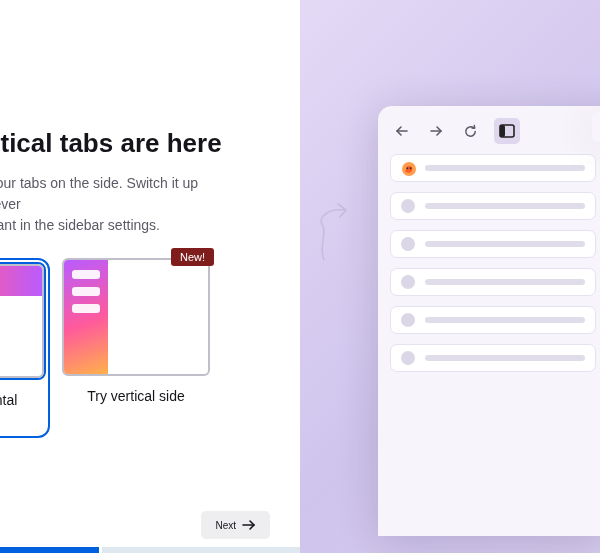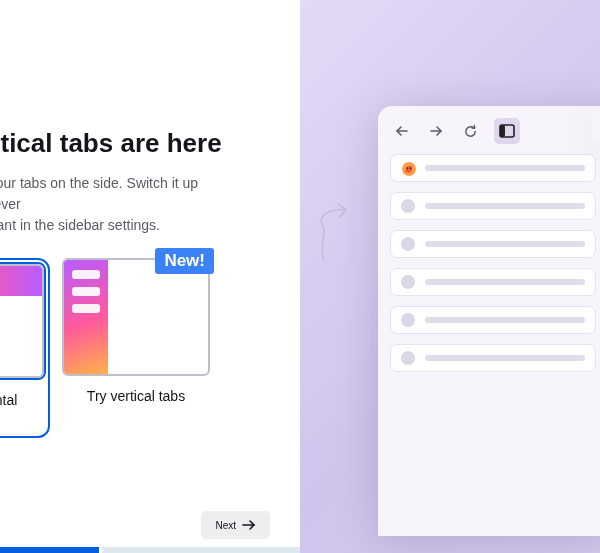--- a/index.html
+++ b/index.html
@@ -22,21 +22,21 @@
 
   
   .hprev { width: 100%; height: 100%; border-radius: 6px; overflow: hidden; background: #fff; border: 2px solid #c0bfc9; }
   .hprev .bar { height: 30px; background: linear-gradient(90deg, #ff7a5c 0%, #ff5a9c 55%, #b95cff 100%); display: flex; align-items: flex-end; padding: 0 10px; gap: 6px; }
 
   
   .vprev { width: 100%; height: 100%; border-radius: 6px; overflow: hidden; background: #fff; border: 2px solid #c0bfc9; display: flex; }
   .vprev .side { width: 44px; height: 100%; background: linear-gradient(160deg, #b95cff 0%, #ff5a9c 55%, #ffb14a 100%); padding: 10px 8px; display: flex; flex-direction: column; gap: 8px; }
   .vprev .side .vt { height: 9px; border-radius: 3px; background: rgba(255,255,255,.92); }
 
-  .badge { position: absolute; top: -10px; right: -4px; background: #3b82f6; color: #fff; font-size: 17px; font-weight: 700; padding: 3px 9px; border-radius: 3px; }
+  .badge { position: absolute; top: -10px; right: -4px; background: #7f1d1d; color: #fff; font-size: 11px; font-weight: 400; padding: 3px 9px; border-radius: 3px; }
 
   .arrow-deco { position: absolute; left: 314px; top: 200px; color: #c9c1dd; pointer-events: none; }
 
   .browser-mock { position: absolute; left: 378px; top: 106px; width: 230px; height: 430px; border-radius: 14px 0 0 0; background: #f7f4fb; box-shadow: 0 6px 40px rgba(40,30,70,.18); display: flex; flex-direction: column; padding: 12px; }
   .toolbar { display: flex; align-items: center; gap: 14px; padding: 0 2px 10px 2px; }
   .toolbar .iconbtn { width: 20px; height: 20px; display: flex; align-items: center; justify-content: center; color: #5b5b66; }
   .toolbar .iconbtn.active { background: #ded7ee; border-radius: 5px; padding: 4px; width: 26px; height: 26px; color: #222; }
   .toolbar .spacer { flex: 1; }
   .extra-panel { position: absolute; right: -10px; top: 112px; width: 18px; height: 30px; background: #f7f4fb; border-radius: 6px 0 0 6px; box-shadow: 0 6px 40px rgba(40,30,70,.12); display:flex; align-items:center; justify-content:center; color:#666; }
 
@@ -86,21 +86,21 @@
         <span class="badge">New!</span>
         <div class="preview-wrap">
           <div class="vprev">
             <div class="side">
               <div class="vt"></div>
               <div class="vt"></div>
               <div class="vt"></div>
             </div>
           </div>
         </div>
-        <span class="label">Try vertical tabs</span>
+        <span class="label">Try vertical side</span>
       </div>
 
     </div>
 
     <div class="footer">
       <button class="next-btn">
         <span>Next</span>
         <span>
           <svg width="14" height="12" viewBox="0 0 14 12" fill="none" stroke="currentColor" stroke-width="1.6" stroke-linecap="round" stroke-linejoin="round">
               <line x1="1" y1="6" x2="12" y2="6"></line>

